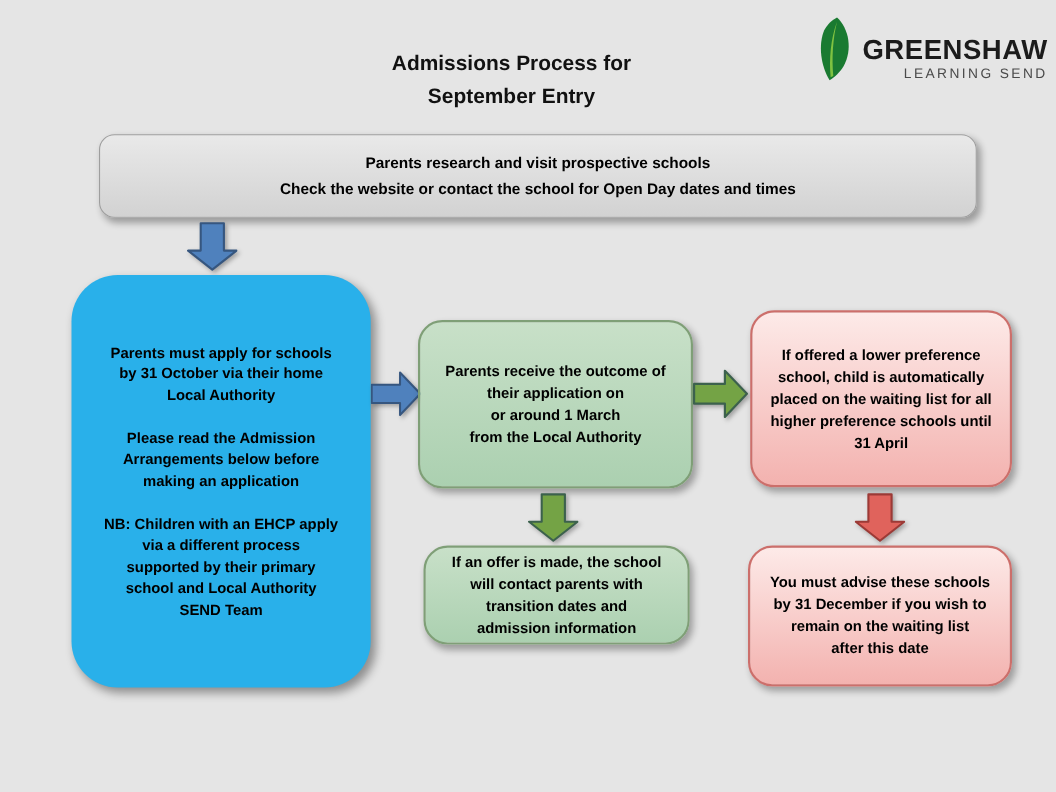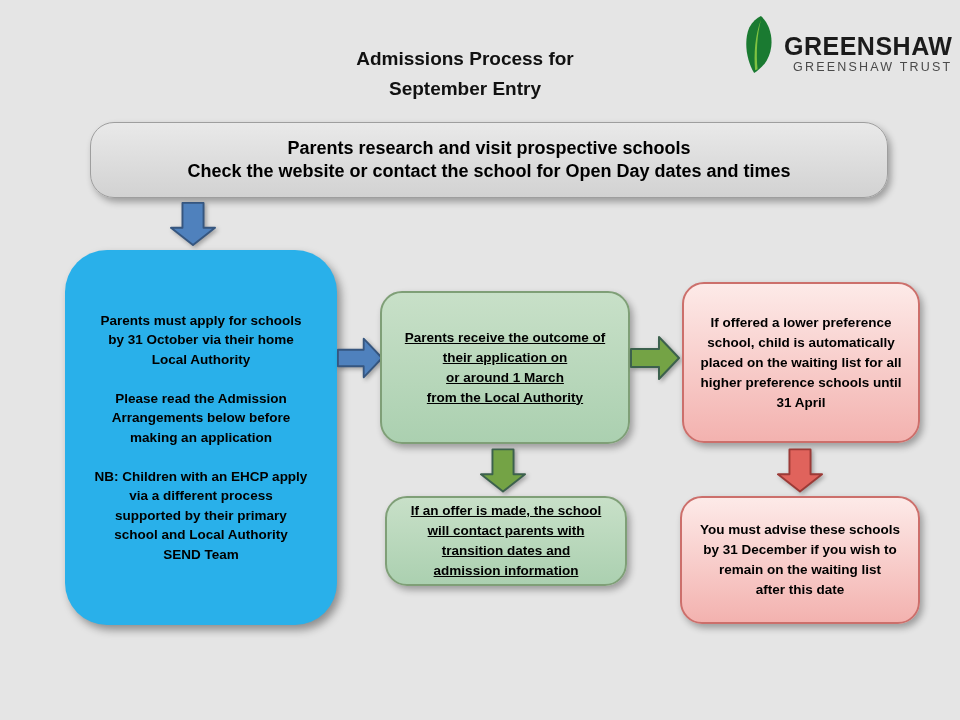--- a/index.html
+++ b/index.html
@@ -24,33 +24,33 @@
 
   
   .box{
     position:absolute;display:flex;align-items:center;justify-content:center;
     text-align:center;font-weight:bold;
     box-shadow:3px 4px 7px rgba(0,0,0,.32);
   }
   .box-text{width:100%;}
 
   .gray-box{
-    left:90px;top:122px;width:798px;height:76px;border-radius:24px;
+    left:90px;top:122px;width:798px;height:76px;border-radius:14px;
     background:linear-gradient(180deg,#e9e9e9 0%,#d2d2d2 100%);
-    border:1.5px solid #9e9e9e;font-size:18px;line-height:23px;padding:0 30px;box-sizing:border-box;
+    border:1.5px solid #9e9e9e;font-size:14px;line-height:23px;padding:0 30px;box-sizing:border-box;
   }
   .blue-box{
     left:65px;top:250px;width:272px;height:375px;border-radius:42px;
     background:#29b0ea;font-size:13.5px;line-height:19.5px;padding:20px 16px;box-sizing:border-box;
     box-shadow:4px 5px 9px rgba(0,0,0,.38);
   }
   .green-box{
     background:linear-gradient(180deg,#c8e0c8 0%,#abd0b0 100%);
     border:2px solid #7f9f77;border-radius:22px;
-    font-size:13.5px;line-height:20px;padding:10px 20px;box-sizing:border-box;text-decoration:underline;
+    font-size:13.5px;line-height:20px;padding:10px 20px;box-sizing:border-box;
   }
   .green-box.top{left:380px;top:291px;width:250px;height:153px;}
   .green-box.bottom{left:385px;top:496px;width:242px;height:90px;}
   .pink-box{
     background:linear-gradient(180deg,#fdeae8 0%,#f3b2af 100%);
     border:2px solid #cc6f6b;border-radius:22px;
     font-size:13.5px;line-height:20px;padding:10px 12px;box-sizing:border-box;
   }
   .pink-box.top{left:682px;top:282px;width:238px;height:161px;}
   .pink-box.bottom{left:680px;top:496px;width:240px;height:128px;}
@@ -72,21 +72,21 @@
   <div class="title pre">Admissions Process for
 September Entry</div>
 
   <div class="logo">
     <svg width="38" height="60" viewBox="0 0 38 62" aria-hidden="true">
       <path d="M21 2 C 32 12, 36 32, 27 48 C 24 53, 19 58, 14 61 C 6 48, 3 28, 9 14 C 12 8, 17 4, 21 2 Z" fill="#1a7a31"></path>
       <path d="M15 58 C 13.5 41, 15 22, 21 6 C 17 22, 16 40, 17.5 57 Z" fill="#7fc241"></path>
     </svg>
     <div class="logo-text">
       <div class="logo-name">GREENSHAW</div>
-      <div class="logo-sub">GREENSHAW TRUST</div>
+      <div class="logo-sub">LEARNING SEND</div>
     </div>
   </div>
 
   <div class="box gray-box">
     <div class="box-text pre">Parents research and visit prospective schools
 Check the website or contact the school for Open Day dates and times</div>
   </div>
 
   <svg class="arrow a-down-blue" width="46" height="46" viewBox="0 0 48 46" aria-hidden="true">
     <polygon points="13,1 35,1 35,27 47,27 24,45 1,27 13,27" fill="#4f81bd" stroke="#36567f"></polygon>

